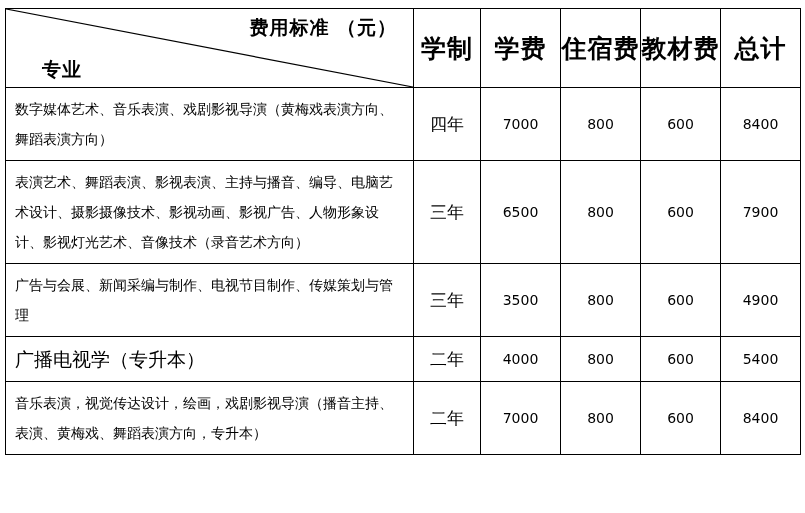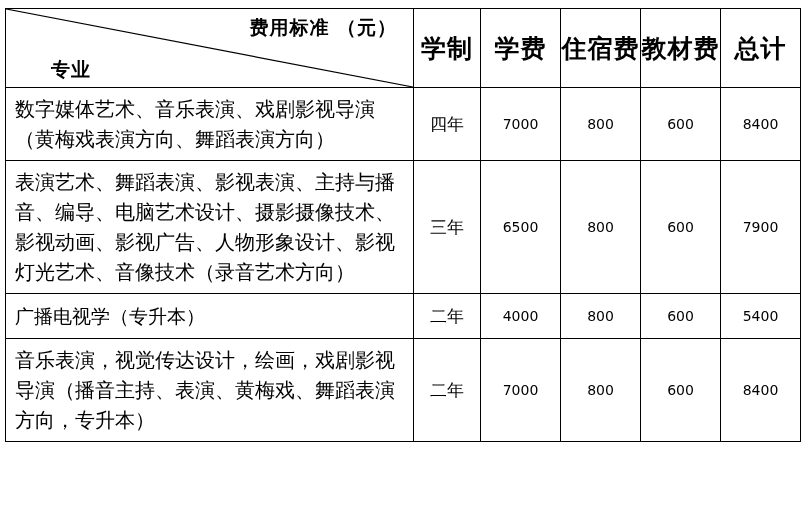--- a/index.html
+++ b/index.html
@@ -57,36 +57,36 @@
     position: absolute;
     right: 16px;
     top: 6px;
     font-size: 19px;
     font-weight: bold;
     letter-spacing: 1px;
     white-space: nowrap;
   }
   .corner .lbl-major {
     position: absolute;
-    left: 45px;
+    left: 36px;
     bottom: 4px;
     font-size: 19px;
     font-weight: bold;
     letter-spacing: 1px;
     white-space: nowrap;
   }
   .hd {
     text-align: center;
     font-size: 25px;
     font-weight: bold;
     letter-spacing: 1px;
     height: 78px;
   }
   .major {
-    font-size: 20px;
+    font-size: 14px;
     line-height: 30px;
     padding: 6px 8px 6px 9px !important;
     text-align: left;
   }
   .major.big {
     font-size: 19px;
     padding: 7px 8px 7px 9px !important;
   }
   .ctr {
     text-align: center;
@@ -134,20 +134,28 @@
 
       <tr>
         <td class="major">表演艺术、舞蹈表演、影视表演、主持与播音、编导、电脑艺术设计、摄影摄像技术、影视动画、影视广告、人物形象设计、影视灯光艺术、音像技术（录音艺术方向）</td>
         <td class="ctr years">三年</td>
         <td class="ctr">6500</td>
         <td class="ctr">800</td>
         <td class="ctr">600</td>
         <td class="ctr">7900</td>
       </tr>
 
+      <tr>
+        <td class="major">广告与会展、新闻采编与制作、电视节目制作、传媒策划与管理</td>
+        <td class="ctr years">三年</td>
+        <td class="ctr">3500</td>
+        <td class="ctr">800</td>
+        <td class="ctr">600</td>
+        <td class="ctr">4900</td>
+      </tr>
 
 
       <tr>
         <td class="major big">广播电视学（专升本）</td>
         <td class="ctr years">二年</td>
         <td class="ctr">4000</td>
         <td class="ctr">800</td>
         <td class="ctr">600</td>
         <td class="ctr">5400</td>
       </tr>

